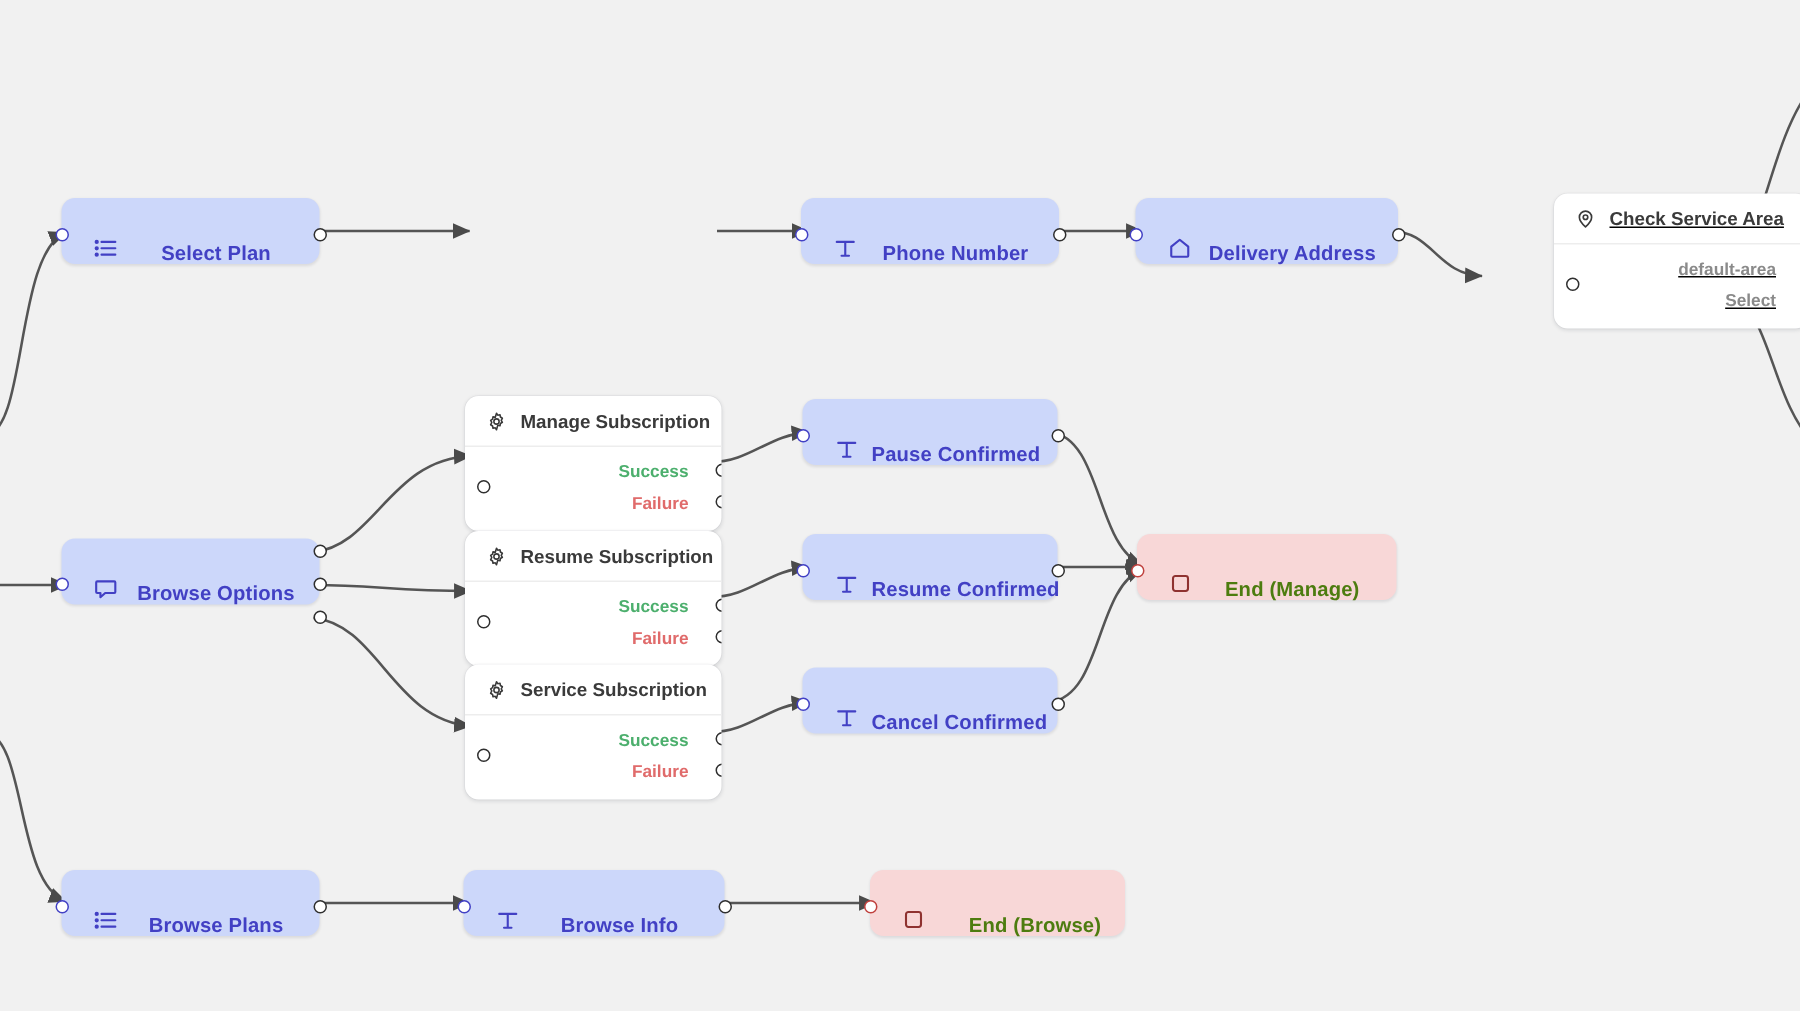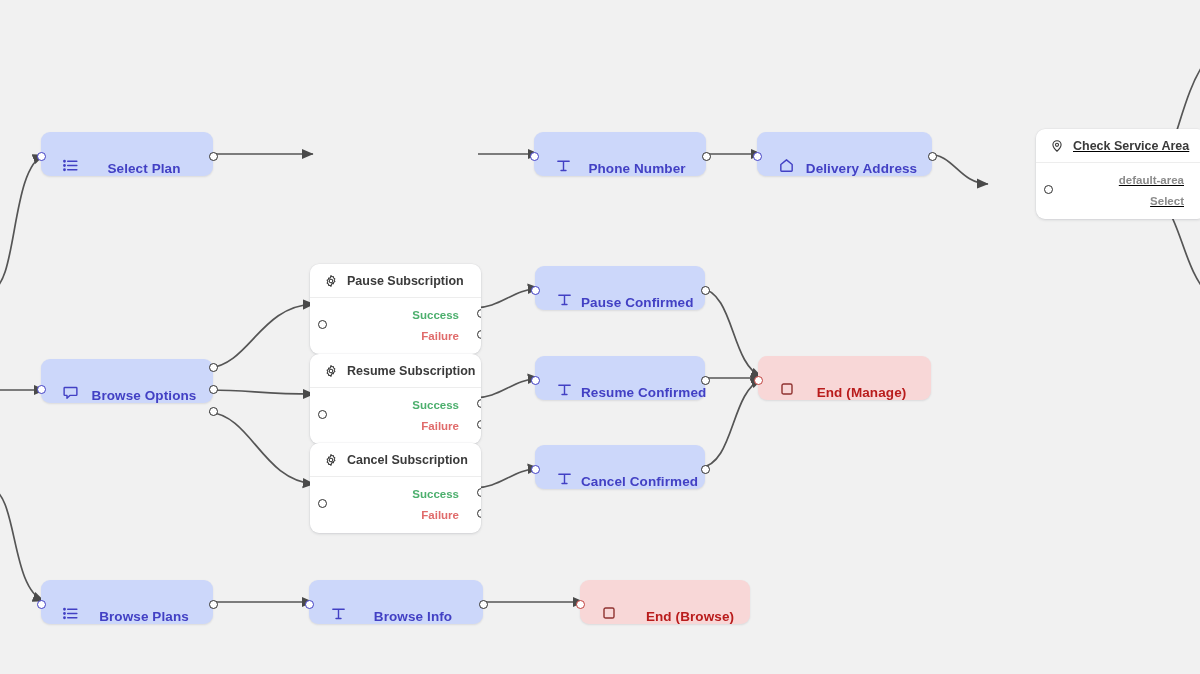--- a/index.html
+++ b/index.html
@@ -57,21 +57,21 @@
   .node-simple .n-label {
     flex: 1 1 auto;
     text-align: center;
     font-size: 13.5px;
     font-weight: 700;
     letter-spacing: 0.1px;
     white-space: nowrap;
     padding: 0 6px;
   }
   .node-simple.blue .n-label { color: #4240c4; }
-  .node-simple.red  .n-label { color: #b91c1c; }
+  .node-simple.red  .n-label { color: #4d7c0f; }
 
   
   .node-card {
     background: #ffffff;
     border-radius: 9px;
     box-shadow: 0 1px 3px rgba(16,24,40,0.13), 0 0 0 0.5px rgba(16,24,40,0.04);
     overflow: hidden;
   }
   .card-head {
     display: flex;
@@ -252,21 +252,21 @@
   </div>
 
   <div class="node node-card" style="left:310px; top:264px; width:171px;">
     <div class="card-head">
       <span>
         <svg class="ico" width="14" height="14" viewBox="0 0 24 24" fill="none" stroke="#3a3a3a" stroke-width="1.8" stroke-linecap="round" stroke-linejoin="round">
           <circle cx="12" cy="12" r="3"></circle>
           <path d="M12 2.6l1.4 2.2 2.6-.5.5 2.6 2.2 1.4-1.3 2.3 1.3 2.3-2.2 1.4-.5 2.6-2.6-.5L12 21.4l-1.4-2.2-2.6.5-.5-2.6-2.2-1.4L6.6 13 5.3 10.7l2.2-1.4.5-2.6 2.6.5z"></path>
         </svg>
       </span>
-      <span class="c-title">Pause Subscription</span>
+      <span class="c-title">Manage Subscription</span>
     </div>
     <div class="card-body">
       <div class="out-row success">
         <span>Success</span>
       </div>
       <div class="out-row failure">
         <span>Failure</span>
       </div>
       <span class="port in-dark" style="left:8px; top:22px;"></span>
       <span class="port out-dark" style="right:-4.5px; top:11px;"></span>
@@ -298,21 +298,21 @@
   </div>
 
   <div class="node node-card" style="left:310px; top:443px; width:171px;">
     <div class="card-head">
       <span>
         <svg class="ico" width="14" height="14" viewBox="0 0 24 24" fill="none" stroke="#3a3a3a" stroke-width="1.8" stroke-linecap="round" stroke-linejoin="round">
           <circle cx="12" cy="12" r="3"></circle>
           <path d="M12 2.6l1.4 2.2 2.6-.5.5 2.6 2.2 1.4-1.3 2.3 1.3 2.3-2.2 1.4-.5 2.6-2.6-.5L12 21.4l-1.4-2.2-2.6.5-.5-2.6-2.2-1.4L6.6 13 5.3 10.7l2.2-1.4.5-2.6 2.6.5z"></path>
         </svg>
       </span>
-      <span class="c-title">Cancel Subscription</span>
+      <span class="c-title">Service Subscription</span>
     </div>
     <div class="card-body">
       <div class="out-row success">
         <span>Success</span>
       </div>
       <div class="out-row failure">
         <span>Failure</span>
       </div>
       <span class="port in-dark" style="left:8px; top:22px;"></span>
       <span class="port out-dark" style="right:-4.5px; top:11px;"></span>

